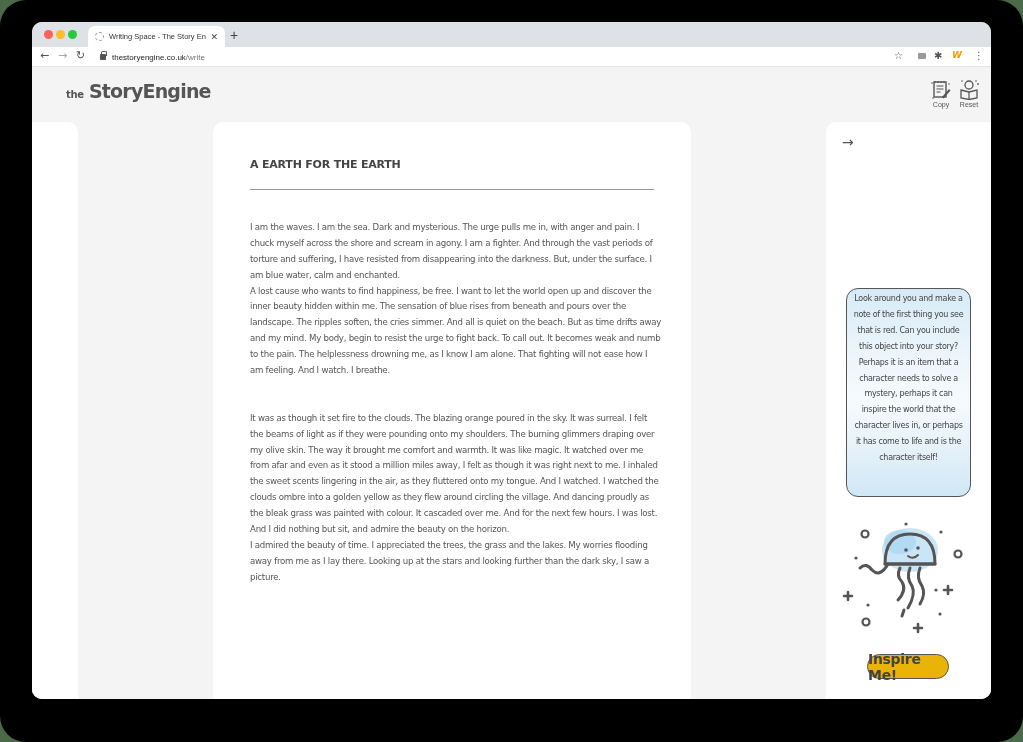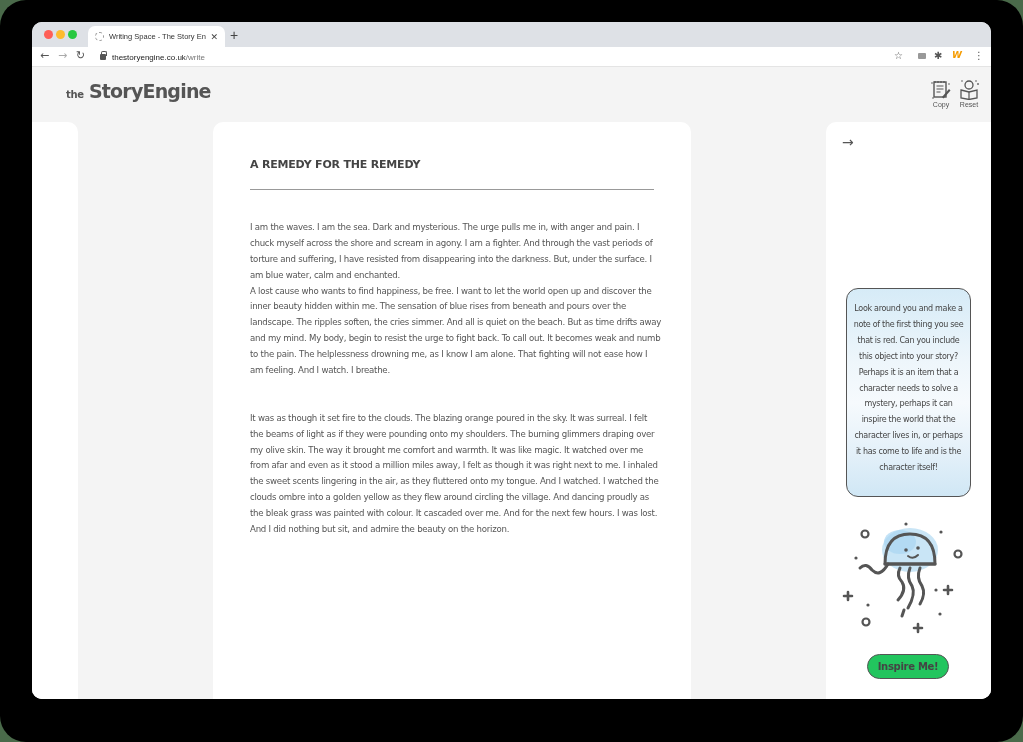--- a/index.html
+++ b/index.html
@@ -135,36 +135,35 @@
       background: #fff; border-radius: 10px 0 0 0;
     }
     .collapse-arrow {
       position: absolute; left: 16px; top: 12px; font-size: 14px; color: #555; cursor: pointer;
       font-family: "DejaVu Sans", sans-serif;
     }
     .prompt-card {
       position: absolute; left: 20px; top: 166px; width: 125px; height: 209px;
       border: 1.5px solid #555; border-radius: 12px;
       background: linear-gradient(180deg, #d6ebf7 0%, #eef6fb 35%, #f6fafd 55%, #e3f0f9 80%, #d0e7f5 100%);
-      padding: 12px 5px;
+      padding: 2px 5px;
       text-align: center;
       font-family: "DejaVu Sans", sans-serif; font-size: 8px; line-height: 15.9px; color: #444;
       letter-spacing: -0.3px;
     }
     .jelly {
       position: absolute; left: 14px; top: 398px; width: 135px; height: 120px;
     }
     .inspire-btn {
       position: absolute; left: 41px; top: 532px; width: 82px; height: 25px;
       border: 1.5px solid #555; border-radius: 13px;
-      background: #22c55e;
-      font-family: "DejaVu Sans", sans-serif; font-size: 10px; font-weight: bold; color: #444;
+      background: #eab308;
+      font-family: "DejaVu Sans", sans-serif; font-size: 14px; font-weight: bold; color: #444;
       display: flex; align-items: center; justify-content: center; cursor: pointer;
       letter-spacing: -0.3px;
-      text-align: right;
     }
   </style>
 </head>
 <body>
 
 <div class="backdrop"></div>
 
 <div class="window">
 
   <div class="tabstrip">
@@ -221,29 +220,30 @@
         <circle cx="4" cy="3" r="0.8" fill="#555"></circle>
           <circle cx="18" cy="3" r="0.8" fill="#555"></circle>
         <path d="M19 6 h2 M20 5 v2" stroke="#555" stroke-width="0.8"></path>
       </svg>
       <div class="lbl">Reset</div>
     </div>
 
     <div class="left-panel"></div>
 
     <div class="editor">
-      <div class="story-title">A REMEDY FOR THE REMEDY</div>
+      <div class="story-title">A EARTH FOR THE EARTH</div>
       <div class="title-rule"></div>
       <div class="story-body">
         <div class="gap"></div>
         <p>I am the waves. I am the sea. Dark and mysterious. The urge pulls me in, with anger and pain. I chuck myself across the shore and scream in agony. I am a fighter. And through the vast periods of torture and suffering, I have resisted from disappearing into the darkness. But, under the surface. I am blue water, calm and enchanted.</p>
         <p>A lost cause who wants to find happiness, be free. I want to let the world open up and discover the inner beauty hidden within me. The sensation of blue rises from beneath and pours over the landscape. The ripples soften, the cries simmer. And all is quiet on the beach. But as time drifts away and my mind. My body, begin to resist the urge to fight back. To call out. It becomes weak and numb to the pain. The helplessness drowning me, as I know I am alone. That fighting will not ease how I am feeling. And I watch. I breathe.</p>
         <div class="gap"></div>
         <div class="gap"></div>
         <p>It was as though it set fire to the clouds. The blazing orange poured in the sky. It was surreal. I felt the beams of light as if they were pounding onto my shoulders. The burning glimmers draping over my olive skin. The way it brought me comfort and warmth. It was like magic. It watched over me from afar and even as it stood a million miles away, I felt as though it was right next to me. I inhaled the sweet scents lingering in the air, as they fluttered onto my tongue. And I watched. I watched the clouds ombre into a golden yellow as they flew around circling the village. And dancing proudly as the bleak grass was painted with colour. It cascaded over me. And for the next few hours. I was lost. And I did nothing but sit, and admire the beauty on the horizon.</p>
+        <p>I admired the beauty of time. I appreciated the trees, the grass and the lakes. My worries flooding away from me as I lay there. Looking up at the stars and looking further than the dark sky, I saw a picture.</p>
       </div>
     </div>
 
     <div class="right-panel">
       <span class="collapse-arrow">→</span>
 
       <div class="prompt-card">
         <span>Look around you and make a note of the first thing you see that is red. Can you include this object into your story? Perhaps it is an item that a character needs to solve a mystery, perhaps it can inspire the world that the character lives in, or perhaps it has come to life and is the character itself!</span>
       </div>
 

